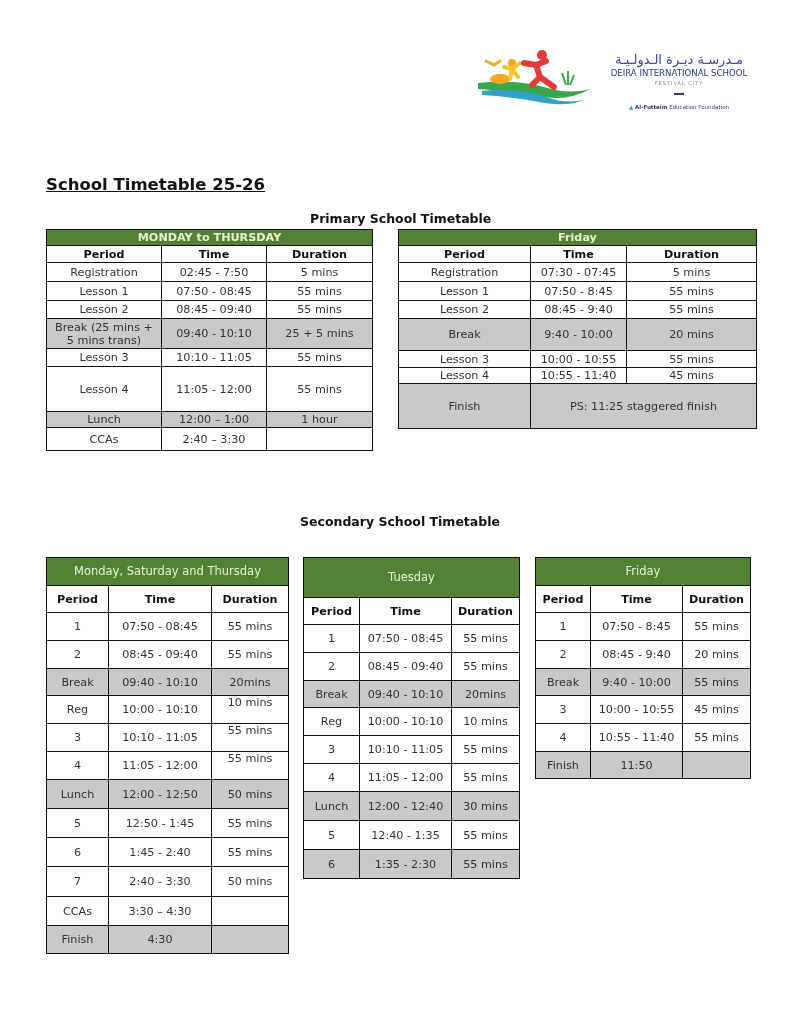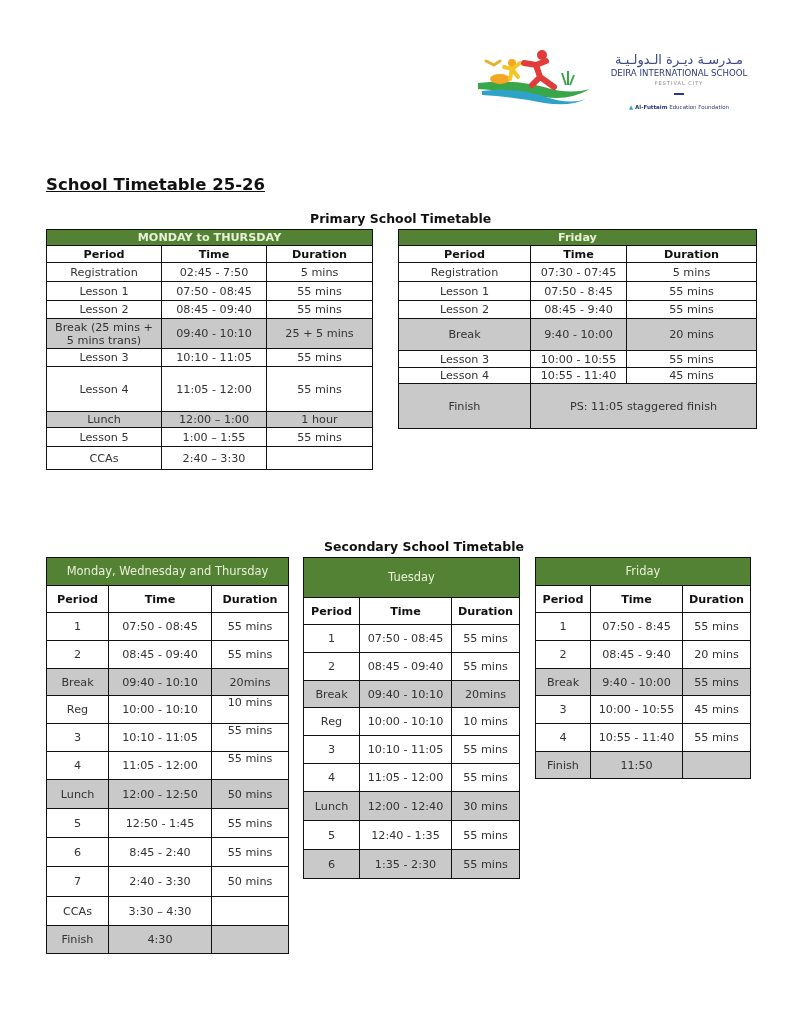--- a/index.html
+++ b/index.html
@@ -103,25 +103,20 @@
   <tr style="height:45px">
     <td>Lesson 4</td>
     <td>11:05 - 12:00</td>
     <td>55 mins</td>
   </tr>
   <tr class="gray" style="height:16px">
     <td>Lunch</td>
     <td>12:00 – 1:00</td>
     <td>1 hour</td>
   </tr>
-  <tr style="height:19px">
-    <td>Lesson 5</td>
-    <td>1:00 – 1:55</td>
-    <td>55 mins</td>
-  </tr>
   <tr style="height:23px">
     <td>CCAs</td>
     <td>2:40 – 3:30</td>
     <td></td>
   </tr>
 </tbody>
   </table>
 
 <table class="p-table" style="left:398px; top:229px; width:358px;">
   <colgroup>
@@ -163,36 +158,36 @@
     <td>10:00 - 10:55</td>
     <td>55 mins</td>
   </tr>
   <tr style="height:16px">
     <td>Lesson 4</td>
     <td>10:55 - 11:40</td>
     <td>45 mins</td>
   </tr>
   <tr class="gray" style="height:45px">
     <td>Finish</td>
-    <td colspan="2">PS: 11:05 staggered finish</td>
-  </tr>
-</tbody>
-  </table>
-
-<div class="abs section-title" style="left:300px; top:539px;margin-left:24px;">Secondary School Timetable</div>
+    <td colspan="2">PS: 11:25 staggered finish</td>
+  </tr>
+</tbody>
+  </table>
+
+<div class="abs section-title" style="left:300px; top:514px;">Secondary School Timetable</div>
 
 <table class="s-table" style="left:46px; top:557px; width:242px;">
   <colgroup>
       <col style="width:62px">
       <col style="width:103px">
       <col style="width:77px">
     </colgroup>
   <tbody>
       <tr style="height:28px">
-        <td colspan="3" class="title-cell">Monday, Wednesday and Thursday</td>
+        <td colspan="3" class="title-cell">Monday, Saturday and Thursday</td>
       </tr>
   <tr style="height:27px">
     <th class="col-head">Period</th>
     <th class="col-head">Time</th>
     <th class="col-head">Duration</th>
   </tr>
   <tr style="height:28px">
     <td>1</td>
     <td>07:50 - 08:45</td>
     <td>55 mins</td>
@@ -227,21 +222,21 @@
     <td>12:00 - 12:50</td>
     <td>50 mins</td>
   </tr>
   <tr style="height:29px">
     <td>5</td>
     <td>12:50 - 1:45</td>
     <td>55 mins</td>
   </tr>
   <tr style="height:29px">
     <td>6</td>
-    <td>8:45 - 2:40</td>
+    <td>1:45 - 2:40</td>
     <td>55 mins</td>
   </tr>
   <tr style="height:30px">
     <td>7</td>
     <td>2:40 - 3:30</td>
     <td>50 mins</td>
   </tr>
   <tr style="height:29px">
     <td>CCAs</td>
     <td>3:30 – 4:30</td>

